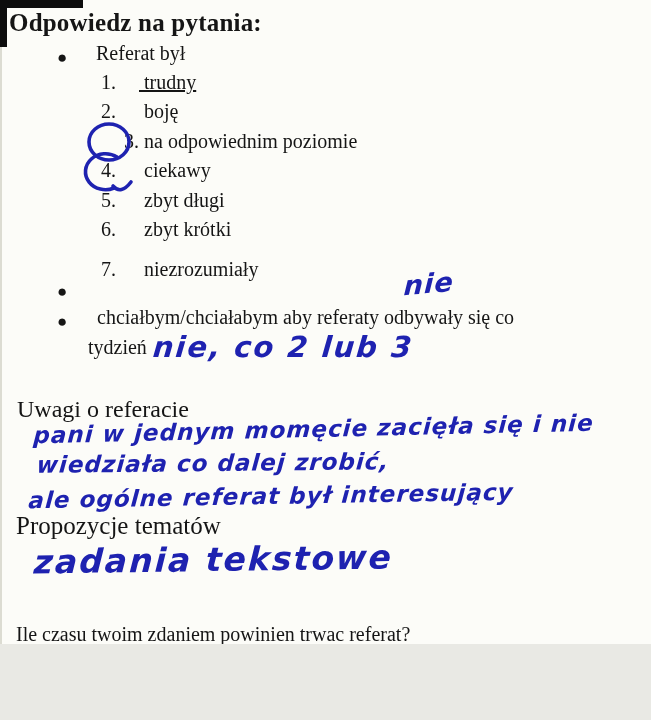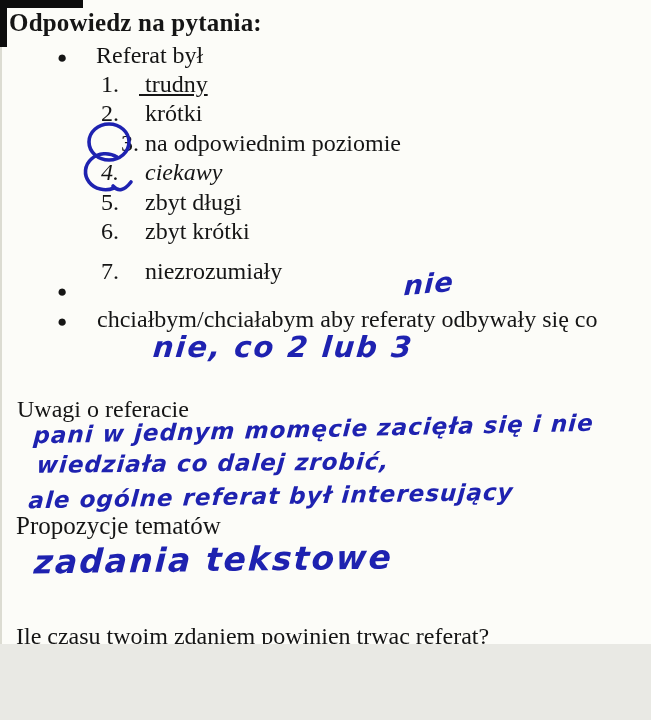--- a/index.html
+++ b/index.html
@@ -8,21 +8,21 @@
     background:#fcfcf8;
     font-family:"Liberation Serif", serif;
     color:#151515;
   }
   .edge-line{position:absolute;left:0;top:0;width:2px;height:720px;background:#dcdcd2;}
   .scan-top-bar{position:absolute;left:0;top:0;width:83px;height:8px;background:#0d0d0d;}
   .scan-left-bar{position:absolute;left:0;top:0;width:7px;height:47px;background:#0d0d0d;}
   .scan-bottom-bar{position:absolute;left:0;top:717px;width:651px;height:3px;background:#11111d;}
   .abs{position:absolute;white-space:nowrap;}
   .title{font-size:25px;font-weight:bold;letter-spacing:.2px;}
-  .print{font-size:24px;}
+  .print{font-size:20px;}
   .bullet{font-size:17px;line-height:1;}
   .optnum{display:inline-block;width:38px;}
   .hw{
     font-family:"DejaVu Sans", sans-serif;
     font-style:italic;font-weight:bold;
     color:#1e22b0;letter-spacing:1px;
     transform:skewX(-5deg);
   }
   .circle-svg{position:absolute;}
 </style>
@@ -40,27 +40,27 @@
 
   <span class="abs bullet" style="left:57px;top:49px;">●</span>
   <div class="abs print" style="left:96px;top:42px;">Referat był</div>
 
   <div class="abs print" style="left:101px;top:71px;text-decoration:underline;">
     <span class="optnum">1.</span>
     <span>trudny</span>
   </div>
   <div class="abs print" style="left:101px;top:100px;">
     <span class="optnum">2.</span>
-    <span>krótki</span>
+    <span>boję</span>
   </div>
   <div class="abs print" style="left:101px;top:130px;text-align:right;">
     <span class="optnum">3.</span>
     <span>na odpowiednim poziomie</span>
   </div>
-  <div class="abs print" style="left:101px;top:159px;font-style:italic;">
+  <div class="abs print" style="left:101px;top:159px;">
     <span class="optnum">4.</span>
     <span>ciekawy</span>
   </div>
   <div class="abs print" style="left:101px;top:189px;">
     <span class="optnum">5.</span>
     <span>zbyt długi</span>
   </div>
   <div class="abs print" style="left:101px;top:218px;">
     <span class="optnum">6.</span>
     <span>zbyt krótki</span>
@@ -77,20 +77,21 @@
   <svg class="circle-svg" style="left:77px;top:150px;" width="70" height="48">
     <path d="M40,7 A20,18 0 1 0 37,38" fill="none" stroke="#1e22b0" stroke-width="3.6" stroke-linecap="round"></path>
     <path d="M36,36 q8,9 18,-4" fill="none" stroke="#1e22b0" stroke-width="3.6" stroke-linecap="round"></path>
   </svg>
 
   <span class="abs bullet" style="left:57px;top:283px;">●</span>
   <div class="abs hw" style="left:404px;top:268px;font-size:27px;transform:skewX(-8deg) rotate(-5deg);">nie</div>
 
   <span class="abs bullet" style="left:57px;top:313px;">●</span>
   <div class="abs print" style="left:97px;top:306px;">chciałbym/chciałabym aby referaty odbywały się co</div>
+  <div class="abs print" style="left:88px;top:336px;">tydzień</div>
   <div class="abs hw" style="left:153px;top:330px;font-size:29px;letter-spacing:2px;">nie, co 2 lub 3</div>
 
   <div class="abs print" style="left:17px;top:396px;font-size:24px;">Uwagi o referacie</div>
   <div class="abs hw" style="left:34px;top:416px;font-size:23px;transform:skewX(-5deg) rotate(-1.3deg);">pani w jednym momęcie zacięła się i nie</div>
   <div class="abs hw" style="left:37px;top:450px;font-size:23px;transform:skewX(-5deg) rotate(-0.6deg);">wiedziała co dalej zrobić,</div>
   <div class="abs hw" style="left:29px;top:483px;font-size:23px;transform:skewX(-5deg) rotate(-1deg);">ale ogólne referat był interesujący</div>
 
   <div class="abs print" style="left:16px;top:512px;font-size:25px;">Propozycje tematów</div>
   <div class="abs hw" style="left:34px;top:540px;font-size:33px;letter-spacing:2px;transform:skewX(-4deg) rotate(-0.8deg);">zadania tekstowe</div>
 

